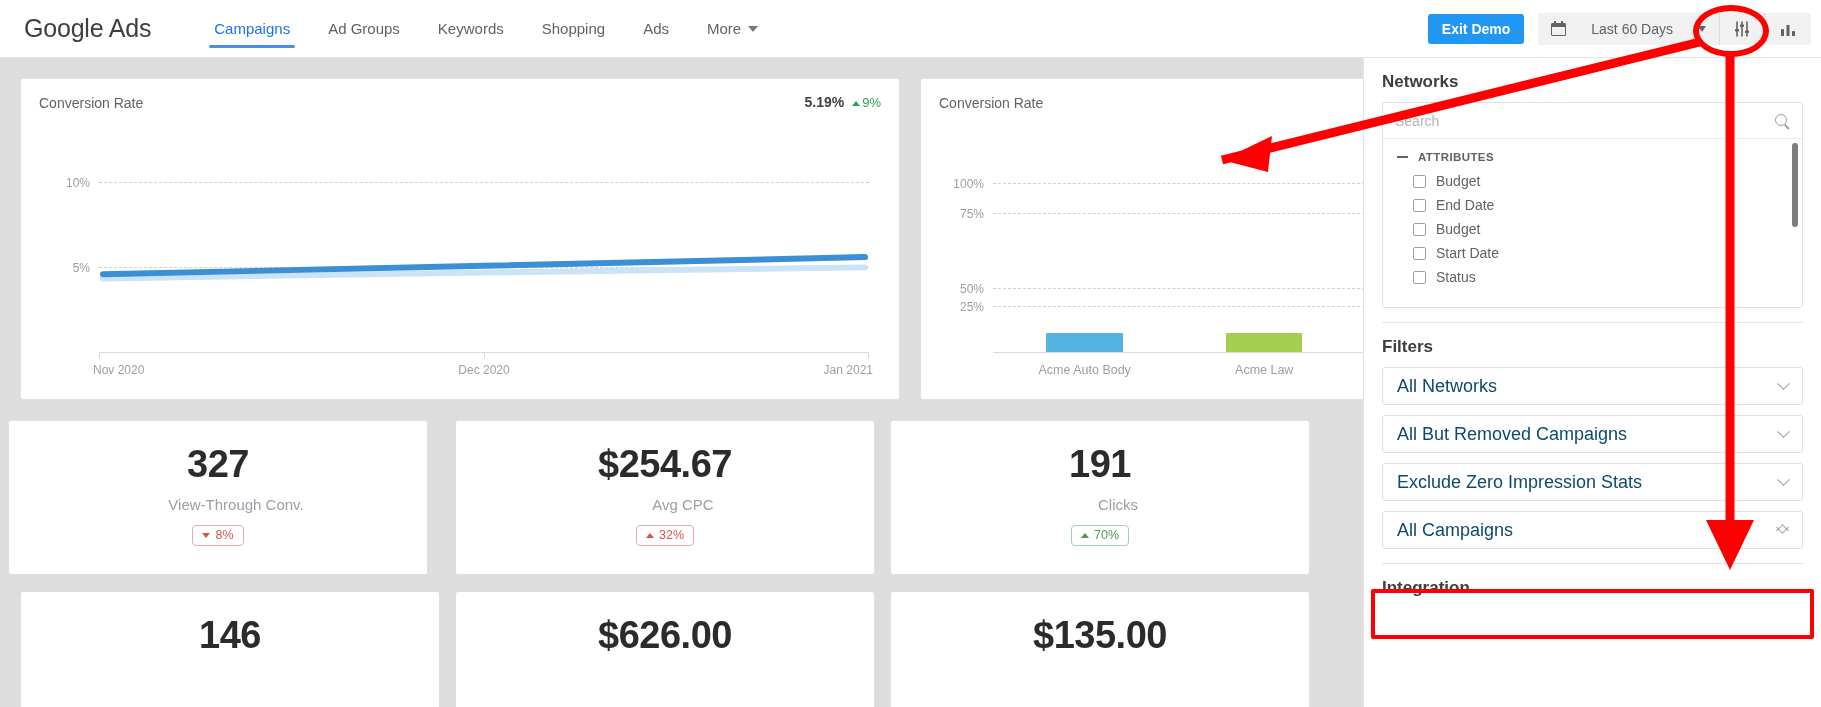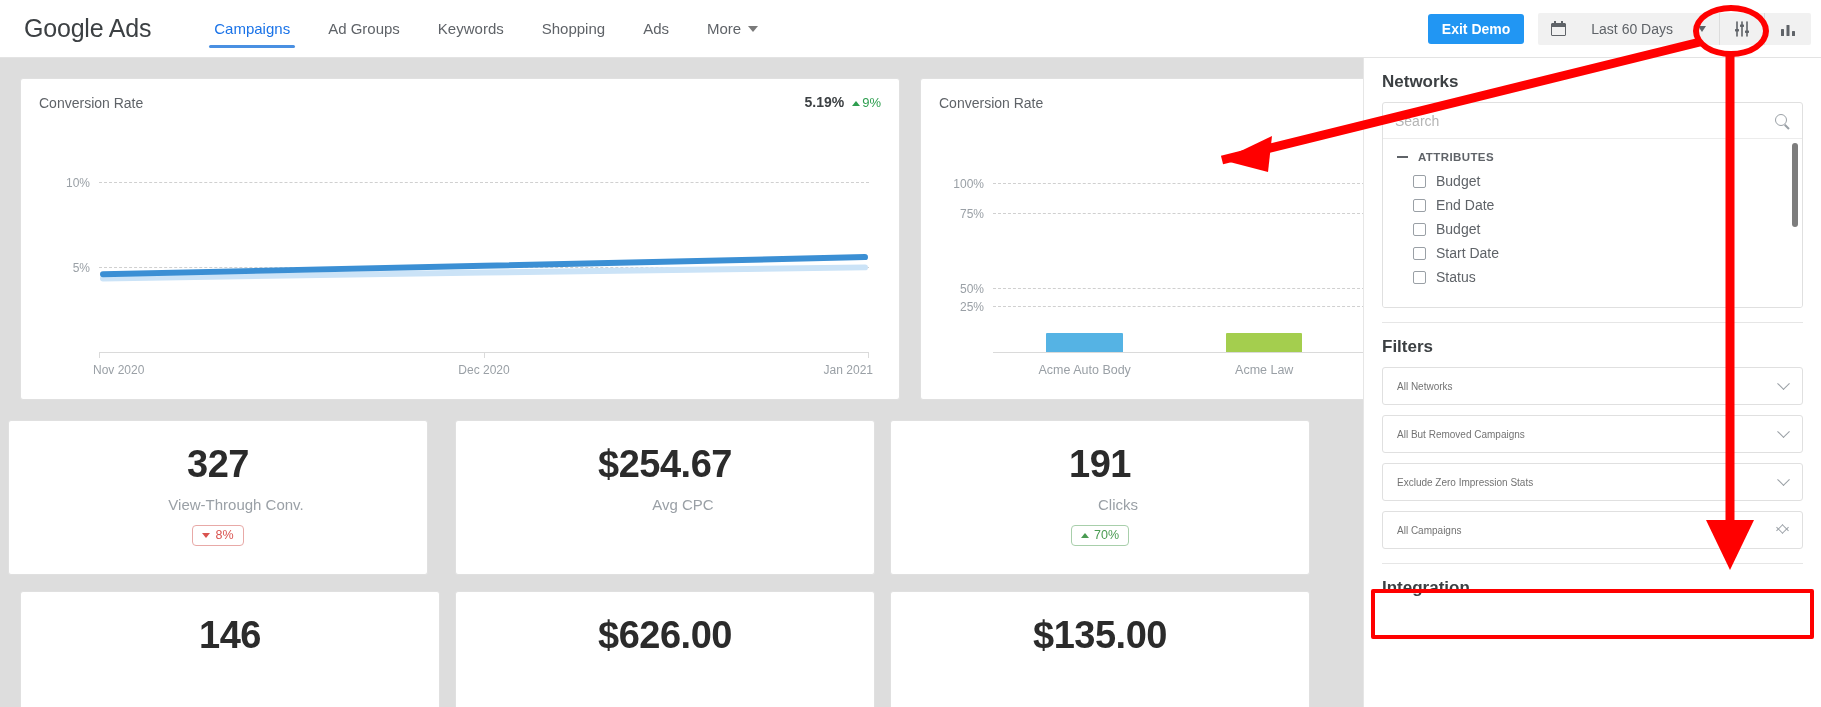--- a/index.html
+++ b/index.html
@@ -233,21 +233,21 @@
     pointer-events: none;
   }
   .panel-sep { height: 1px; background: #e6e6e6; margin: 14px 18px 0 18px; }
 
   .sel {
     margin: 0 18px 10px 18px; height: 38px;
     border: 1px solid #e0e0e0; border-radius: 3px;
     display: flex; align-items: center; justify-content: space-between;
     padding: 0 14px; cursor: pointer; background: #fff;
   }
-  .sel-label { font-size: 10px; color: #737373; }
+  .sel-label { font-size: 18px; color: #0c4a6e; }
   .chev {
     width: 9px; height: 9px; border-right: 1.6px solid #9aa0a6;
     border-bottom: 1.6px solid #9aa0a6; transform: rotate(45deg) translate(-2px,-2px);
   }
   .chev2 { position: relative; width: 11px; height: 16px; }
   .chev2::before, .chev2::after {
     content: ""; position: absolute; left: 1px;
     width: 8px; height: 8px;
     border-right: 1.6px solid #9aa0a6; border-bottom: 1.6px solid #9aa0a6;
   }
@@ -404,20 +404,26 @@
         <span class="kpi-badge down">
           <span class="tri-down"></span>
           <span>8%</span>
         </span>
       </div>
     </div>
 
     <div class="card" style="left:455px; top:362px; width:420px; height:155px;">
       <div class="kpi-val">$254.67</div>
       <div class="kpi-label">Avg CPC</div>
+      <div class="kpi-badge-wrap">
+        <span class="kpi-badge up-bad">
+          <span class="tri-up"></span>
+          <span>32%</span>
+        </span>
+      </div>
     </div>
 
     <div class="card" style="left:890px; top:362px; width:420px; height:155px;">
       <div class="kpi-val">191</div>
       <div class="kpi-label">Clicks</div>
       <div class="kpi-badge-wrap">
         <span class="kpi-badge up">
           <span class="tri-up"></span>
           <span>70%</span>
         </span>

